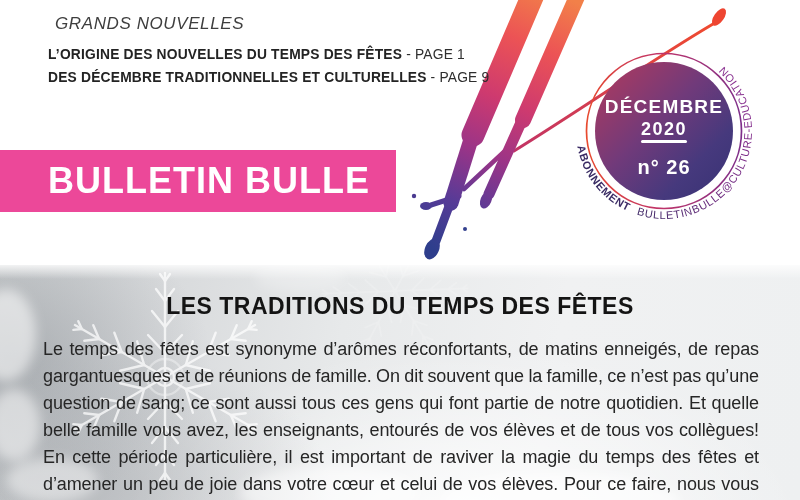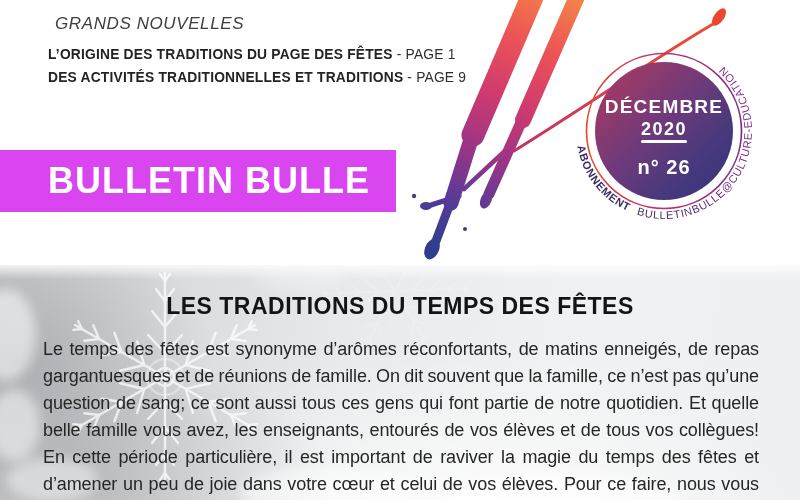--- a/index.html
+++ b/index.html
@@ -13,21 +13,21 @@
   .toc-label{
     font-style:italic;font-size:17px;letter-spacing:.6px;color:#3e3e3e;
     margin:2px 0 9px 7px;font-weight:400;
   }
   .toc-line{font-size:13.8px;line-height:23px;color:#232323;white-space:nowrap;}
   .toc-title{font-weight:700;letter-spacing:.2px;}
   .toc-page{font-weight:400;color:#2e2e2e;margin-left:4px;letter-spacing:.2px;}
 
   
   .banner{
-    position:absolute;left:0;top:150px;width:396px;height:62px;background:#d946ef;
+    position:absolute;left:0;top:150px;width:396px;height:62px;background:#ec4899;
     display:flex;align-items:center;padding-left:48px;box-sizing:border-box;z-index:2;
   }
   .banner-title{
     color:#ffffff;font-weight:700;font-size:36px;letter-spacing:1px;
   }
 
   
   .strokes{position:absolute;left:0;top:0;width:800px;height:500px;pointer-events:none;z-index:1;}
   .badge{position:absolute;left:556px;top:28px;width:220px;height:220px;z-index:2;}
   .badge text{font-family:"Liberation Sans", sans-serif;}
@@ -53,22 +53,22 @@
     letter-spacing:-0.1px;word-spacing:-0.5px;
   }
 </style>
 </head>
 <body>
 
 <div class="page">
 
   <header class="toc">
     <div class="toc-label">GRANDS NOUVELLES</div>
-    <div class="toc-line"><span class="toc-title">L’ORIGINE DES TRADITIONS DU PAGE DES FÊTES</span><span class="toc-page">- PAGE 1</span></div>
-    <div class="toc-line"><span class="toc-title">DES ACTIVITÉS TRADITIONNELLES ET TRADITIONS</span><span class="toc-page">- PAGE 9</span></div>
+    <div class="toc-line"><span class="toc-title">L’ORIGINE DES NOUVELLES DU TEMPS DES FÊTES</span><span class="toc-page">- PAGE 1</span></div>
+    <div class="toc-line"><span class="toc-title">DES DÉCEMBRE TRADITIONNELLES ET CULTURELLES</span><span class="toc-page">- PAGE 9</span></div>
   </header>
 
   <div class="banner">
     <span class="banner-title">BULLETIN BULLE</span>
   </div>
 
   <svg class="strokes" viewBox="0 0 800 500" aria-hidden="true">
     <defs>
       <linearGradient id="gS" gradientUnits="userSpaceOnUse" x1="548" y1="-10" x2="436" y2="250">
         <stop offset="0" stop-color="#f28049"></stop>

